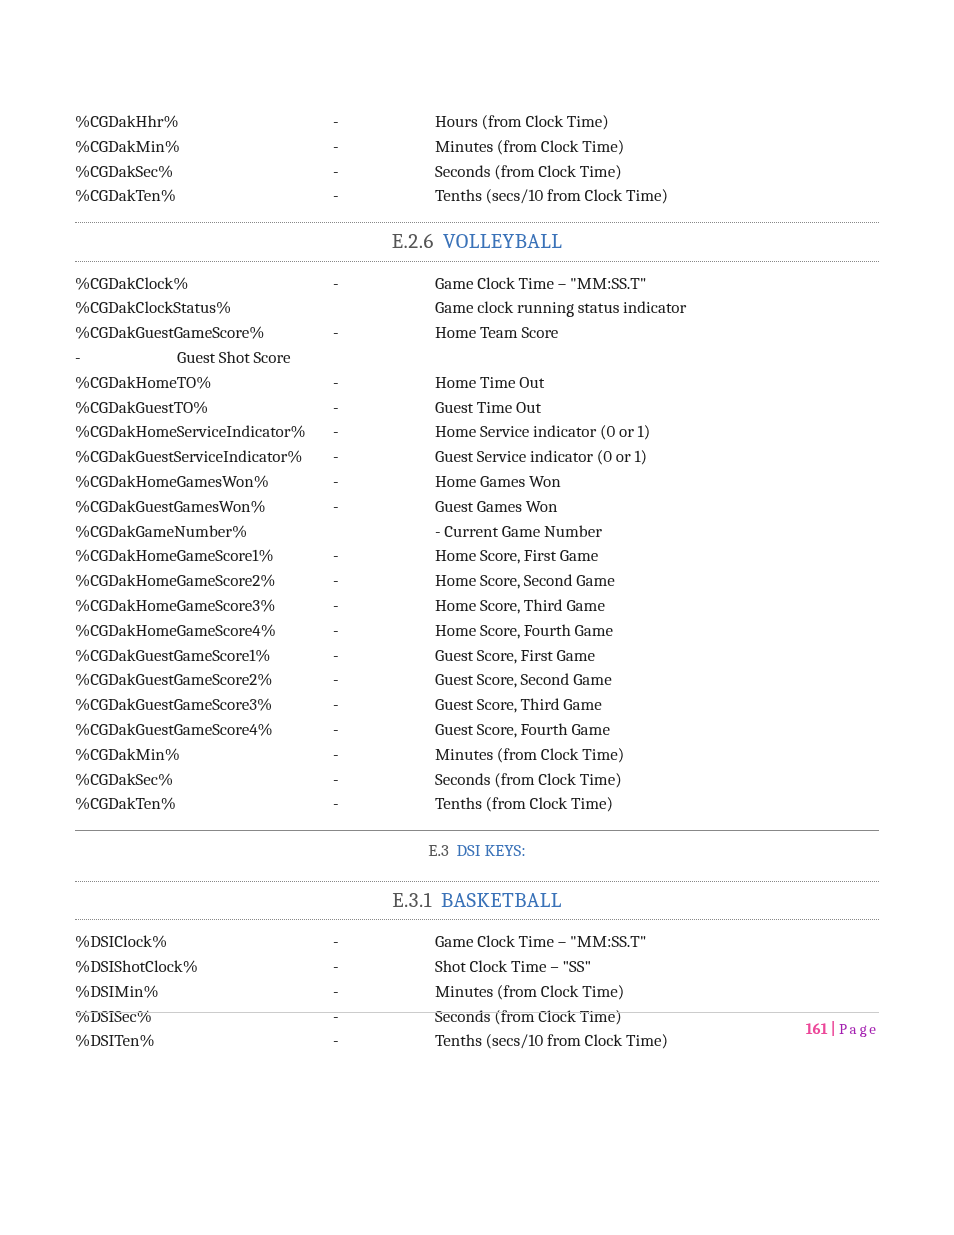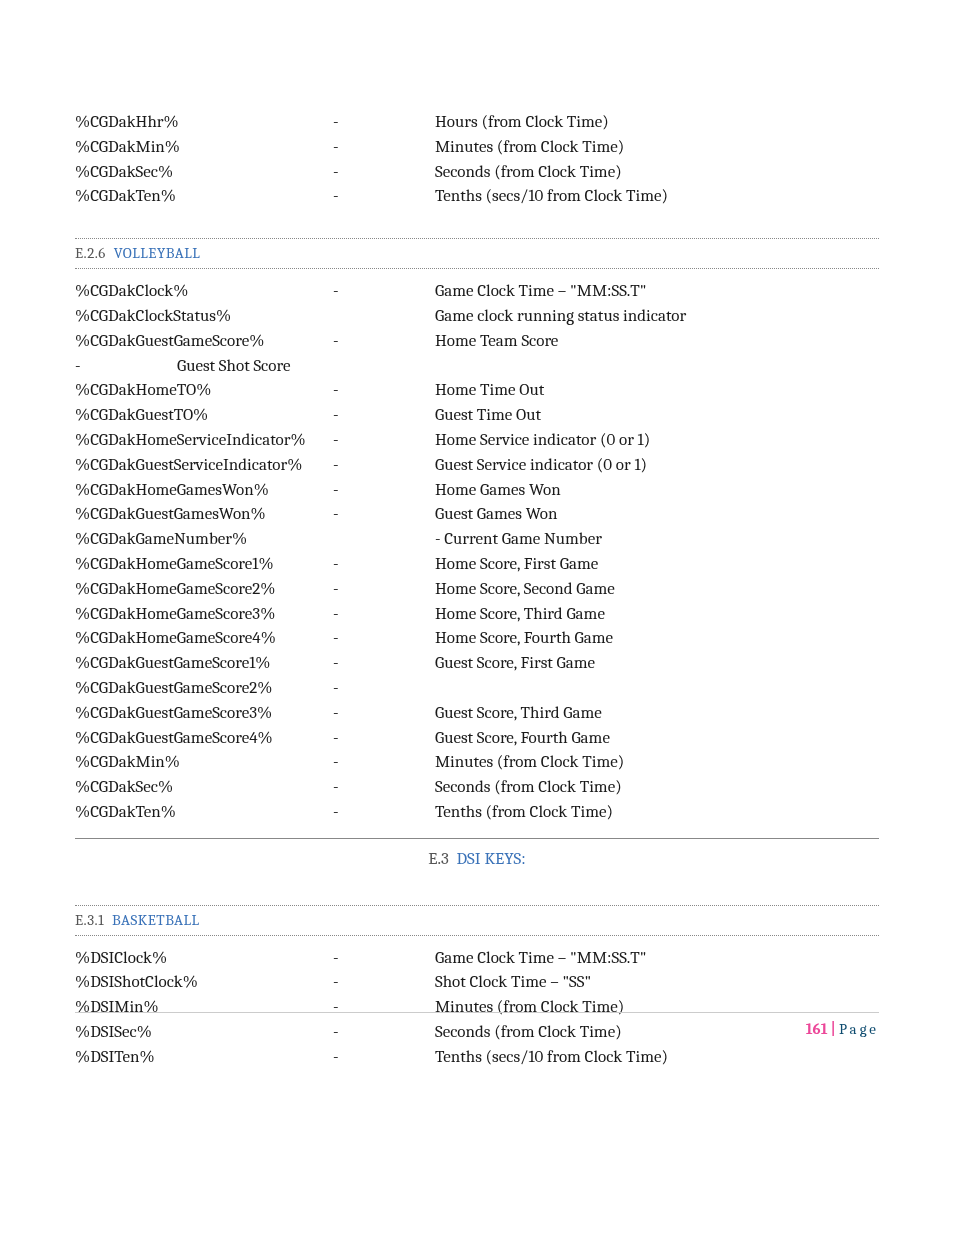--- a/index.html
+++ b/index.html
@@ -29,24 +29,25 @@
   .defrow .dash {
     width: 102px;
     flex: none;
   }
   .defrow .desc {
     flex: 1;
   }
   .subheader {
     border-top: 1px dotted #888;
     border-bottom: 1px dotted #888;
+    text-align: center;
     padding: 4px 0;
-    margin: 30px 0 10px 0;
+    margin: 14px 0 10px 0;
     color: #3a72b8;
-    font-size: 15px;
+    font-size: 21px;
     letter-spacing: 0.5px;
   }
   .subheader .num {
     color: #555;
     margin-right: 4px;
   }
   .major-header {
     border-top: 1px solid #888;
     text-align: center;
     padding: 8px 0 4px 0;
@@ -70,21 +71,21 @@
     border-top: 1px solid #ccc;
     padding-top: 6px;
     text-align: right;
     font-size: 15px;
   }
   .footer .pnum {
     font-weight: bold;
     color: #ec4899;
   }
   .footer .ptxt {
-    color: #0c4a6e;
+    color: #a21caf;
     letter-spacing: 3px;
   }
 </style>
 </head>
 <body>
 
 <div class="page">
 
   <div id="top-section">
       <div class="defrow">
@@ -190,20 +191,21 @@
         <span class="desc">Home Score, Fourth Game</span>
       </div>
       <div class="defrow">
         <span class="key">%CGDakGuestGameScore1%</span>
         <span class="dash">-</span>
         <span class="desc">Guest Score, First Game</span>
       </div>
       <div class="defrow">
         <span class="key">%CGDakGuestGameScore2%</span>
         <span class="dash">-</span>
+        <span class="desc">Guest Score, Second Game</span>
       </div>
       <div class="defrow">
         <span class="key">%CGDakGuestGameScore3%</span>
         <span class="dash">-</span>
         <span class="desc">Guest Score, Third Game</span>
       </div>
       <div class="defrow">
         <span class="key">%CGDakGuestGameScore4%</span>
         <span class="dash">-</span>
         <span class="desc">Guest Score, Fourth Game</span>

